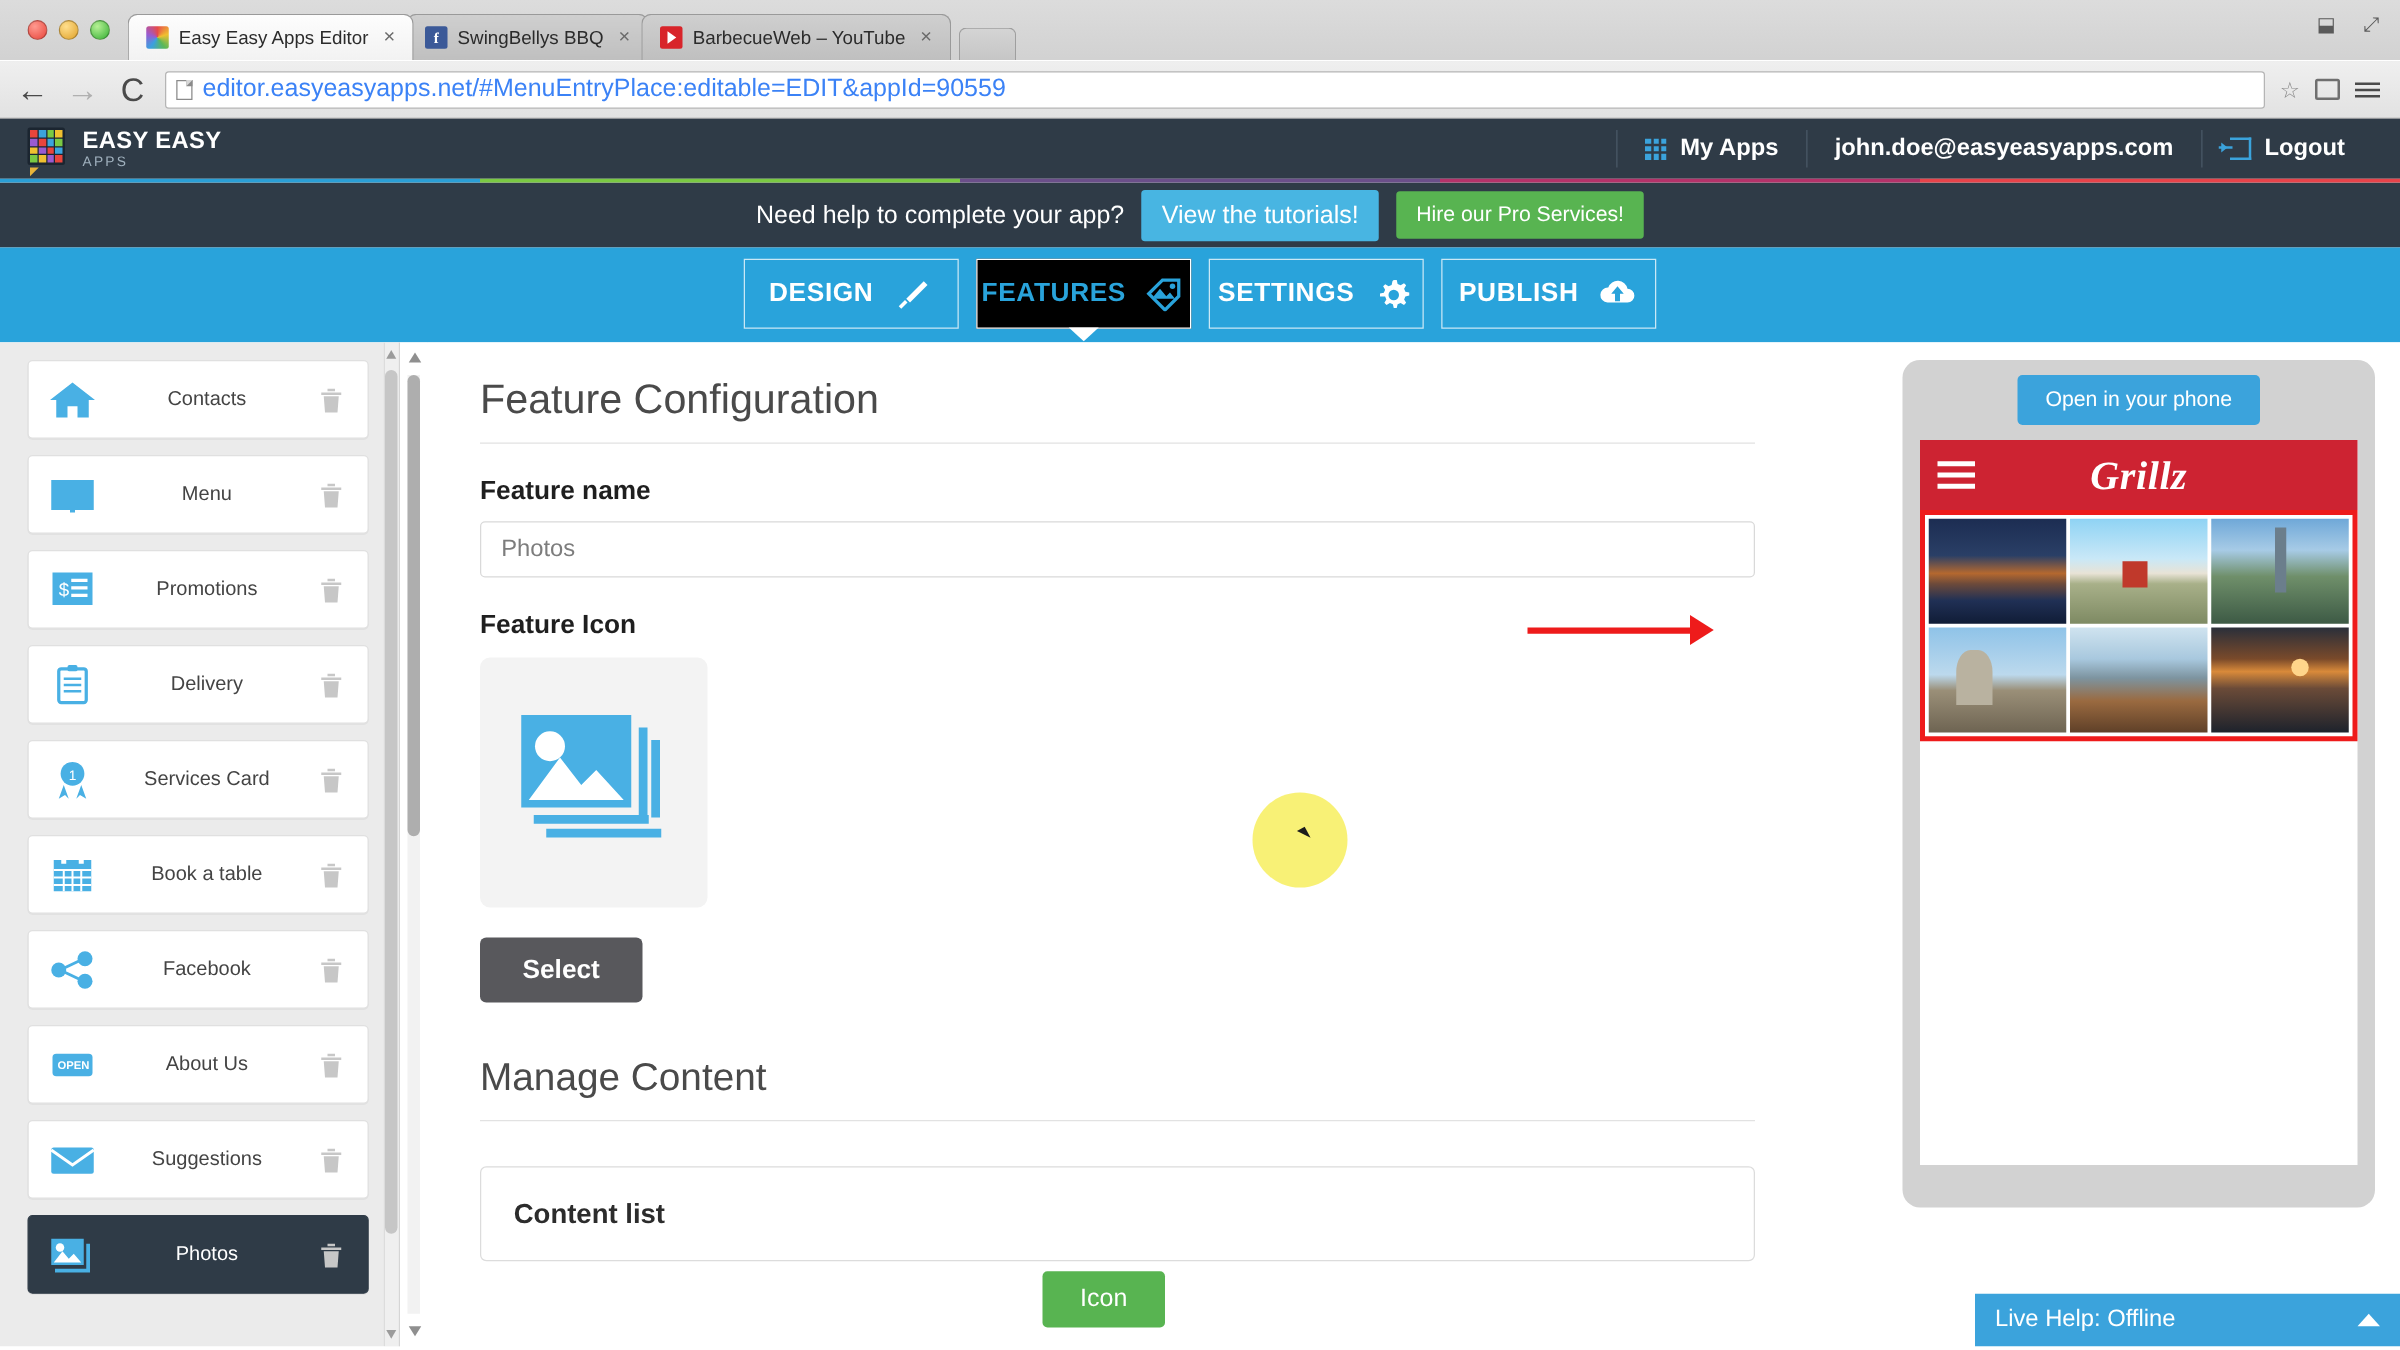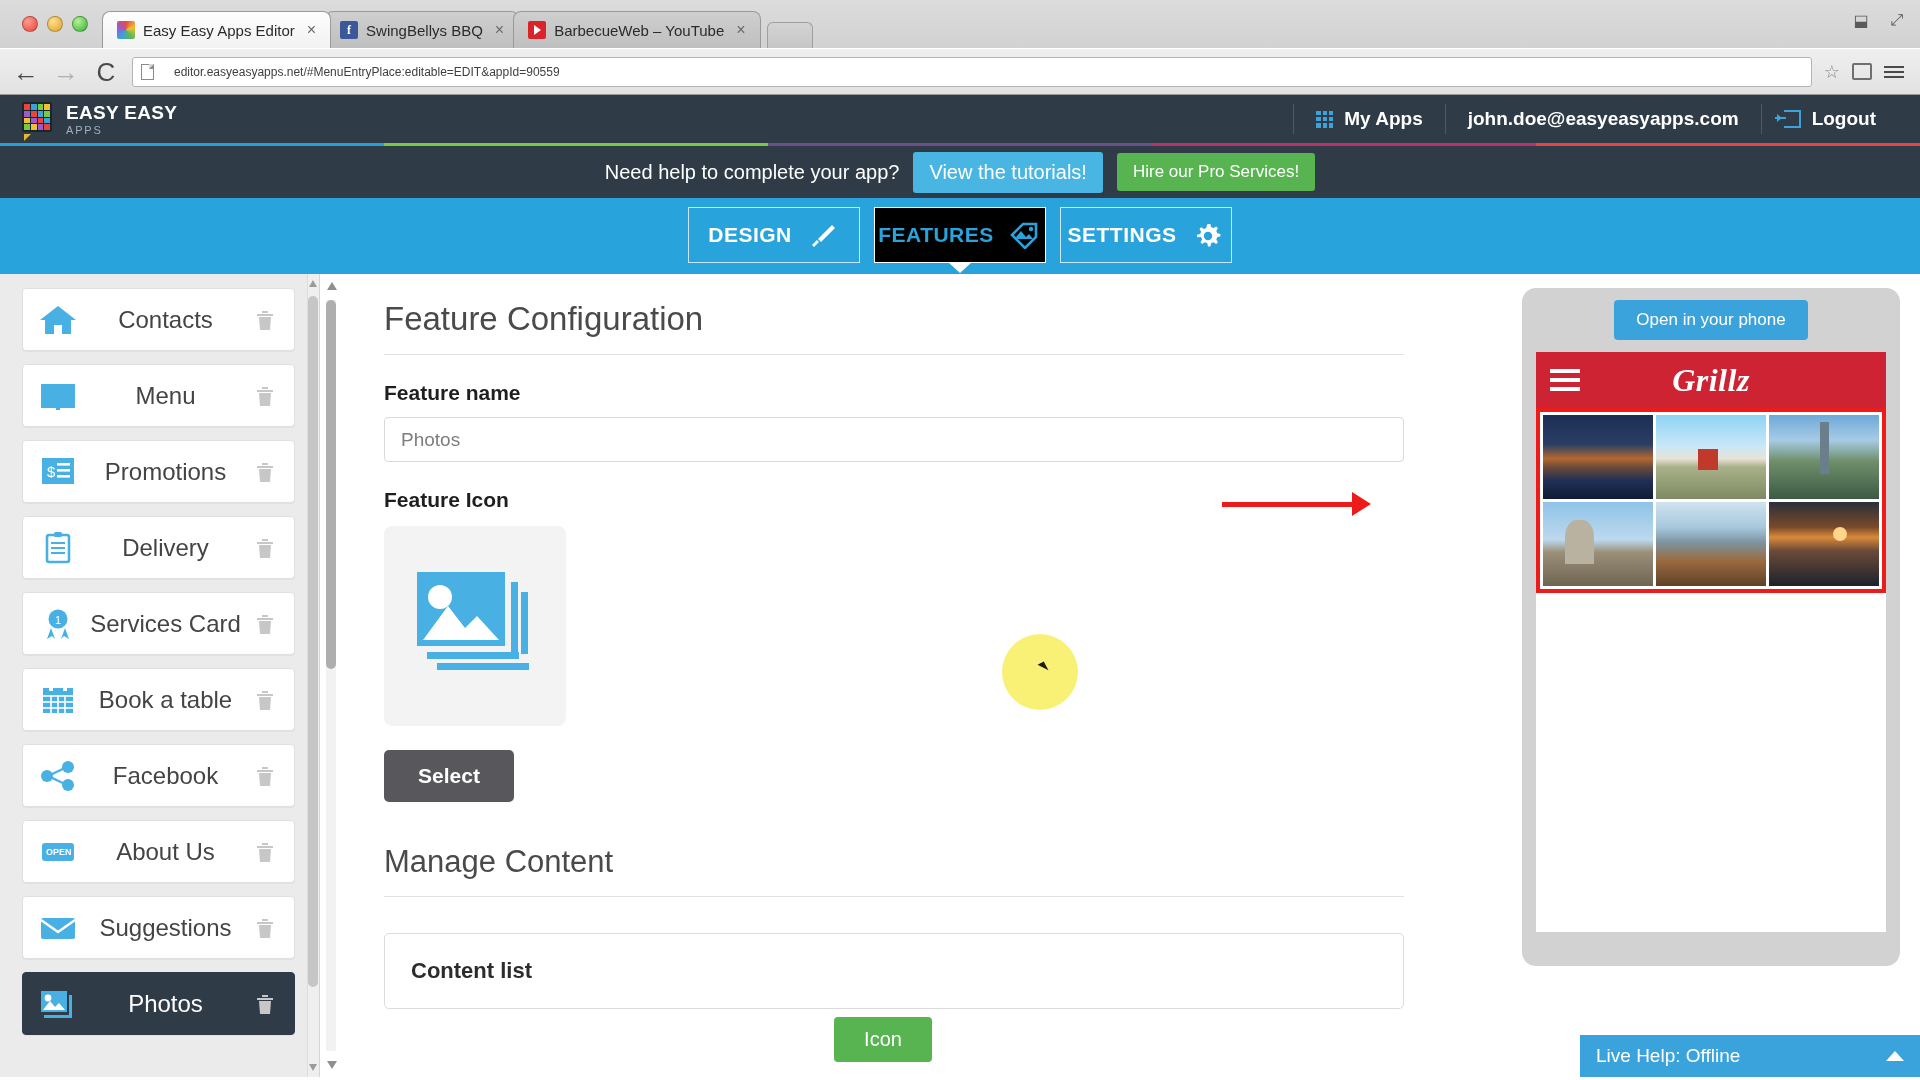--- a/index.html
+++ b/index.html
@@ -107,23 +107,23 @@
   .navbtn.dim { color: #b0b0b0; }
   .urlfield {
     flex: 1;
     height: 30px;
     background: #fff;
     border: 1px solid #b5b5b5;
     border-radius: 3px;
     display: flex;
     align-items: center;
     padding: 0 8px;
-    gap: 20px;
-    font-size: 12px;
-    color: #404040;
+    gap: 8px;
+    font-size: 20px;
+    color: #3b82f6;
   }
   .page-ico {
     width: 13px; height: 16px;
     background: #fff;
     border: 1px solid #8a8a8a;
     position: relative;
   }
   .page-ico::after {
     content:""; position:absolute; right:-1px; top:-1px;
     border-left: 5px solid #d8d8d8; border-bottom: 5px solid #8a8a8a;
@@ -331,21 +331,21 @@
   }
   .side-item.selected {
     background: #2f3b47;
     border-color: #2f3b47;
   }
   .side-item.selected .si-label { color: #fff; }
   .si-ico { width: 46px; flex: 0 0 46px; display:flex; align-items:center; justify-content:center; }
   .si-label {
     flex: 1;
     text-align: center;
-    font-size: 24px;
+    font-size: 16px;
     color: #444;
   }
   .si-trash { width: 30px; flex: 0 0 30px; display:flex; align-items:center; justify-content:center; }
 
   
   .center-scroll {
     width: 22px;
     background: #fff;
     position: relative;
     flex: 0 0 22px;
@@ -732,20 +732,29 @@
   <div class="ntab">
     <span>SETTINGS</span>
     <span class="nt-ico">
       <svg width="30" height="30" viewBox="0 0 30 30">
         <path fill="#ffffff" d="M15 4 l2.4 0 .7 3.1 2.4 1 2.7-1.6 1.7 1.7-1.6 2.7 1 2.4 3.1.7v2.4l-3.1.7-1 2.4 1.6 2.7-1.7 1.7-2.7-1.6-2.4 1-.7 3.1h-2.4l-.7-3.1-2.4-1-2.7 1.6-1.7-1.7 1.6-2.7-1-2.4L4 17.2v-2.4l3.1-.7 1-2.4-1.6-2.7 1.7-1.7 2.7 1.6 2.4-1 .7-3.1z"></path>
         <circle cx="15" cy="16" r="4.2" fill="#29a3db"></circle>
       </svg>
     </span>
   </div>
 
+  <div class="ntab">
+    <span>PUBLISH</span>
+    <span class="nt-ico">
+      <svg width="34" height="26" viewBox="0 0 34 26">
+        <path fill="#ffffff" d="M9 20 a6 6 0 0 1 .6-12 A8 8 0 0 1 25 9 a5.5 5.5 0 0 1 0 11 Z"></path>
+        <path fill="#29a3db" d="M17 7 l5 6 h-3 v6 h-4 v-6 h-3 z"></path>
+      </svg>
+    </span>
+  </div>
 </div>
 
 <div class="workspace">
 
   <div class="sidebar">
     <div class="side-list">
 
       <div class="side-item">
         <span class="si-ico">
           <svg width="40" height="34" viewBox="0 0 40 34">

